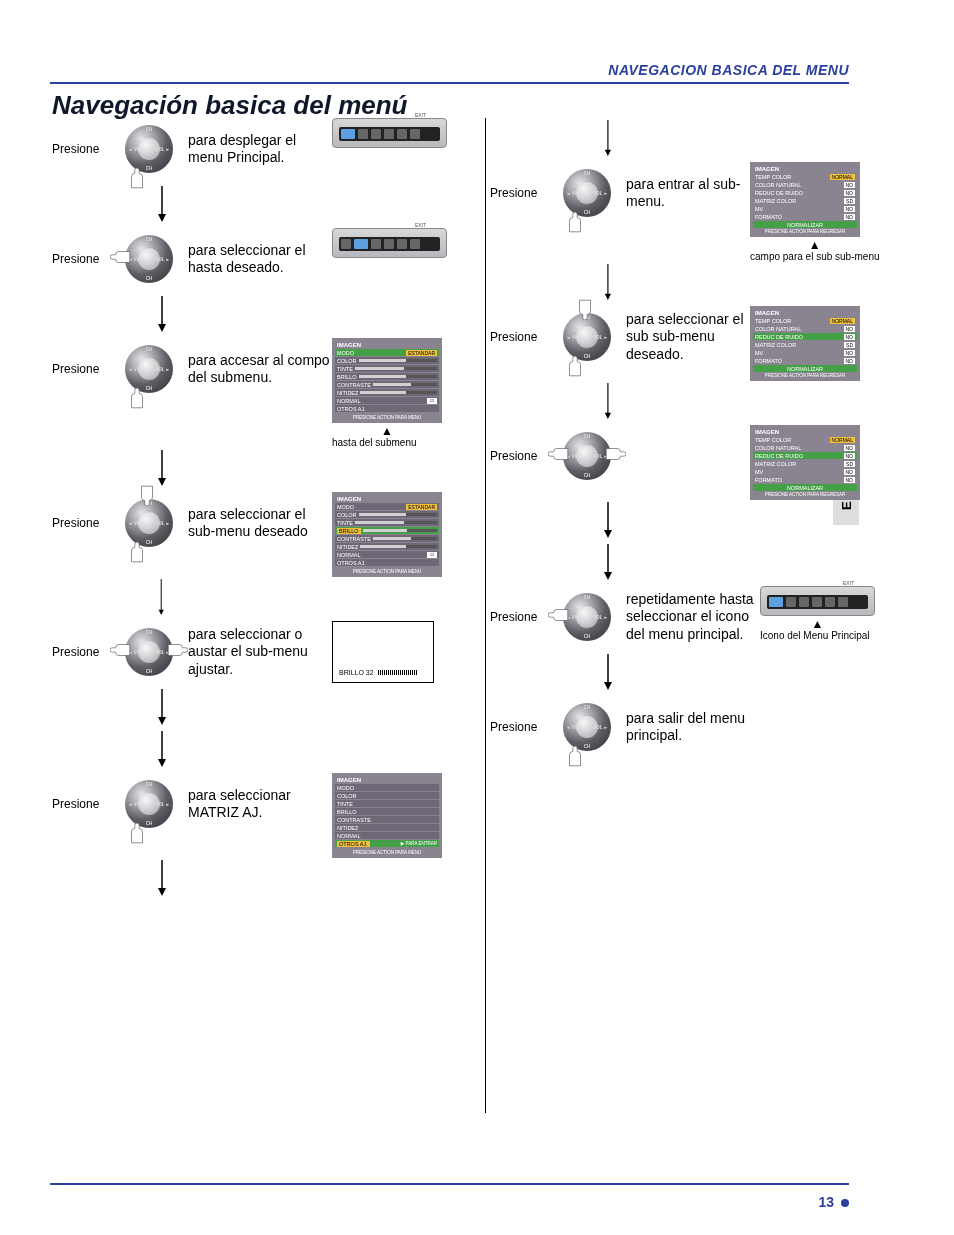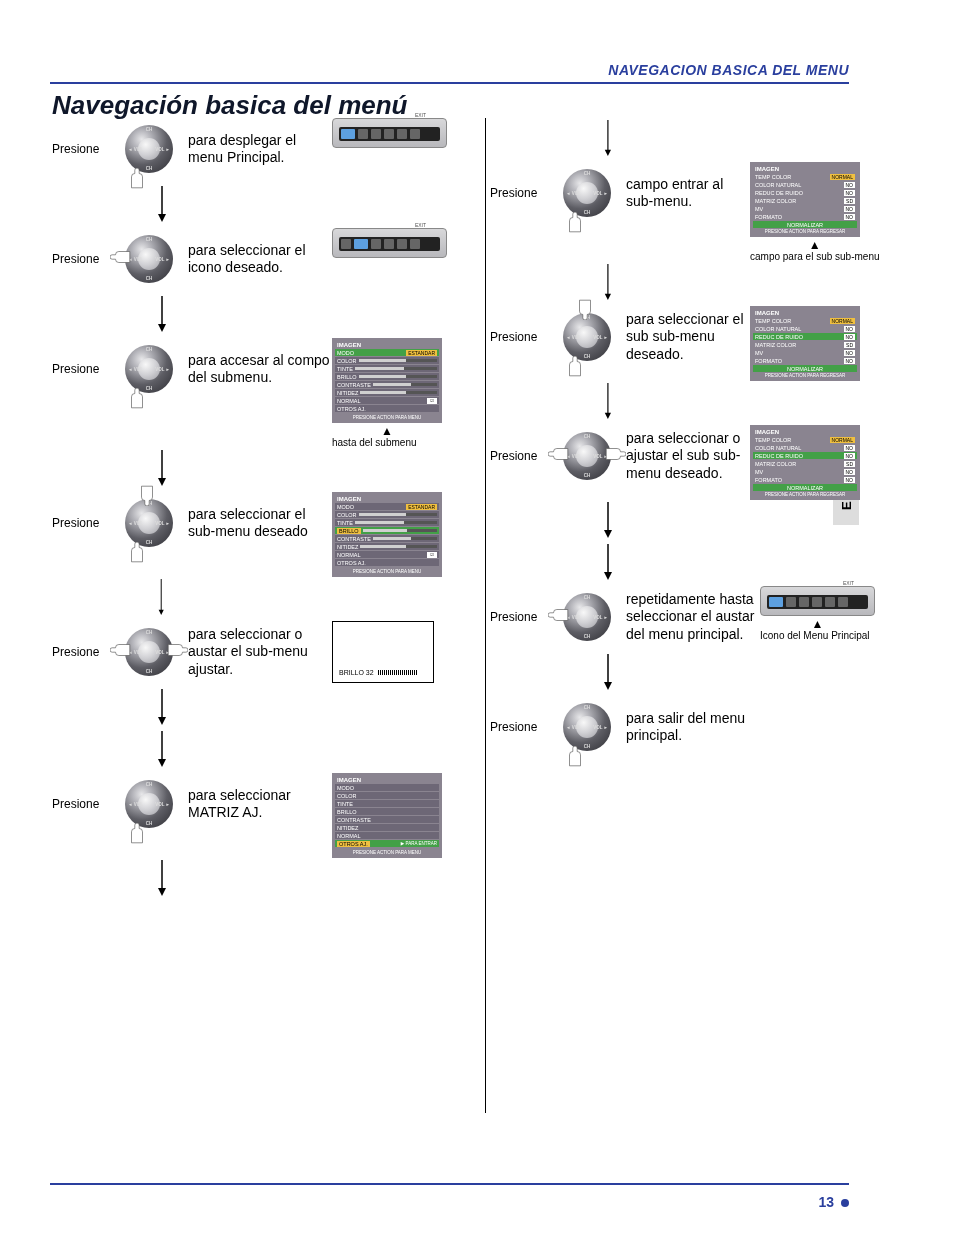--- a/index.html
+++ b/index.html
@@ -395,21 +395,21 @@
             <div class="knob">
                 <span class="vol-l">◄ VOL</span>
                 <span class="vol-r">VOL ►</span>
                 <span class="ch-u">CH</span>
                 <span class="ch-d">CH</span>
               </div>
             <div class="hand lft"><svg viewBox="0 0 20 20">
                   <path d="M18 5 L8 5 Q5 5 5 8 L2 8 Q0 8 0 10 Q0 12 2 12 L5 12 Q5 15 8 15 L18 15 Z" fill="#fff" stroke="#555" stroke-width="0.6"></path>
                 </svg></div>
           </div>
-          <div class="desc">para seleccionar el icono deseado.</div>
+          <div class="desc">para seleccionar el hasta deseado.</div>
         </div>
       </div>
       <div class="right-block">
         <div class="device-bar">
           <span class="exit">EXIT</span>
           <div class="icon-strip">
               <div class="ic"></div>
               <div class="mini-screen"></div>
               <div class="ic"></div>
               <div class="ic"></div>
@@ -675,21 +675,21 @@
             <div class="knob">
                 <span class="vol-l">◄ VOL</span>
                 <span class="vol-r">VOL ►</span>
                 <span class="ch-u">CH</span>
                 <span class="ch-d">CH</span>
               </div>
             <div class="hand btm"><svg viewBox="0 0 20 20">
                   <path d="M5 18 L5 8 Q5 5 8 5 L8 2 Q8 0 10 0 Q12 0 12 2 L12 5 Q15 5 15 8 L15 18 Z" fill="#fff" stroke="#555" stroke-width="0.6"></path>
                 </svg></div>
           </div>
-          <div class="desc">campo entrar al sub-menu.</div>
+          <div class="desc">para entrar al sub-menu.</div>
         </div>
       </div>
       <div class="right-block">
         <div class="sub-panel" id="sp1">
             <div class="sp-title">IMAGEN</div>
             <div class="sp-row">
               <span class="lbl">TEMP COLOR</span>
               <span class="badge y">NORMAL</span>
             </div>
             <div class="sp-row">
@@ -797,21 +797,20 @@
                 <span class="ch-u">CH</span>
                 <span class="ch-d">CH</span>
               </div>
             <div class="hand lft"><svg viewBox="0 0 20 20">
                   <path d="M18 5 L8 5 Q5 5 5 8 L2 8 Q0 8 0 10 Q0 12 2 12 L5 12 Q5 15 8 15 L18 15 Z" fill="#fff" stroke="#555" stroke-width="0.6"></path>
                 </svg></div>
             <div class="hand rgt"><svg viewBox="0 0 20 20">
                   <path d="M2 5 L12 5 Q15 5 15 8 L18 8 Q20 8 20 10 Q20 12 18 12 L15 12 Q15 15 12 15 L2 15 Z" fill="#fff" stroke="#555" stroke-width="0.6"></path>
                 </svg></div>
           </div>
-          <div class="desc">para seleccionar o ajustar el sub sub-menu deseado.</div>
         </div>
       </div>
       <div class="right-block">
         <div class="sub-panel" id="sp3">
             <div class="sp-title">IMAGEN</div>
             <div class="sp-row">
               <span class="lbl">TEMP COLOR</span>
               <span class="badge y">NORMAL</span>
             </div>
             <div class="sp-row">
@@ -861,21 +860,21 @@
             <div class="knob">
                 <span class="vol-l">◄ VOL</span>
                 <span class="vol-r">VOL ►</span>
                 <span class="ch-u">CH</span>
                 <span class="ch-d">CH</span>
               </div>
             <div class="hand lft"><svg viewBox="0 0 20 20">
                   <path d="M18 5 L8 5 Q5 5 5 8 L2 8 Q0 8 0 10 Q0 12 2 12 L5 12 Q5 15 8 15 L18 15 Z" fill="#fff" stroke="#555" stroke-width="0.6"></path>
                 </svg></div>
           </div>
-          <div class="desc">repetidamente hasta seleccionar el austar del menu principal.</div>
+          <div class="desc">repetidamente hasta seleccionar el icono del menu principal.</div>
         </div>
       </div>
       <div class="right-block">
         <div class="device-bar">
           <span class="exit">EXIT</span>
           <div class="icon-strip">
               <div class="mini-screen"></div>
               <div class="ic"></div>
               <div class="ic"></div>
               <div class="ic"></div>

